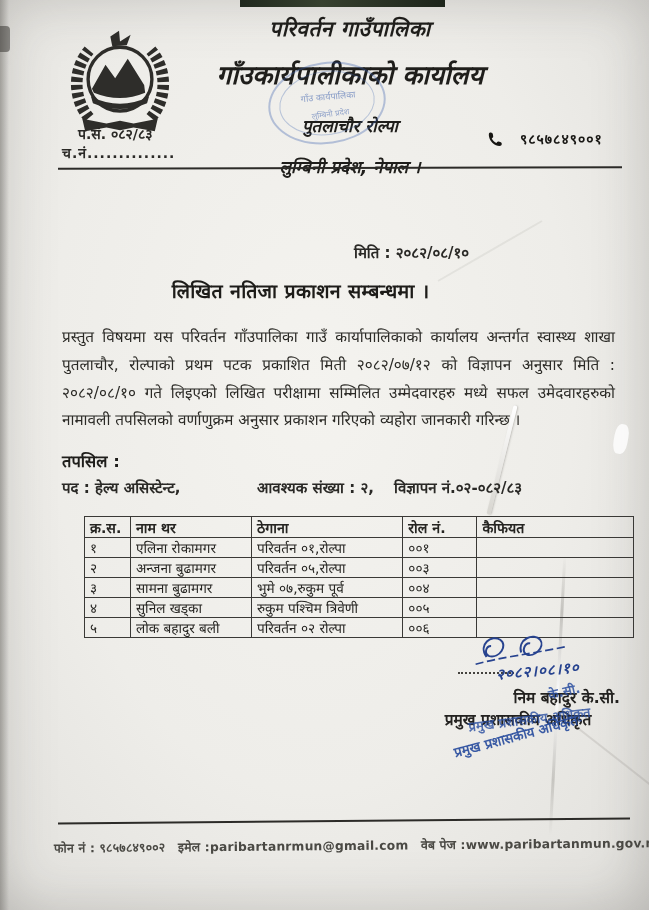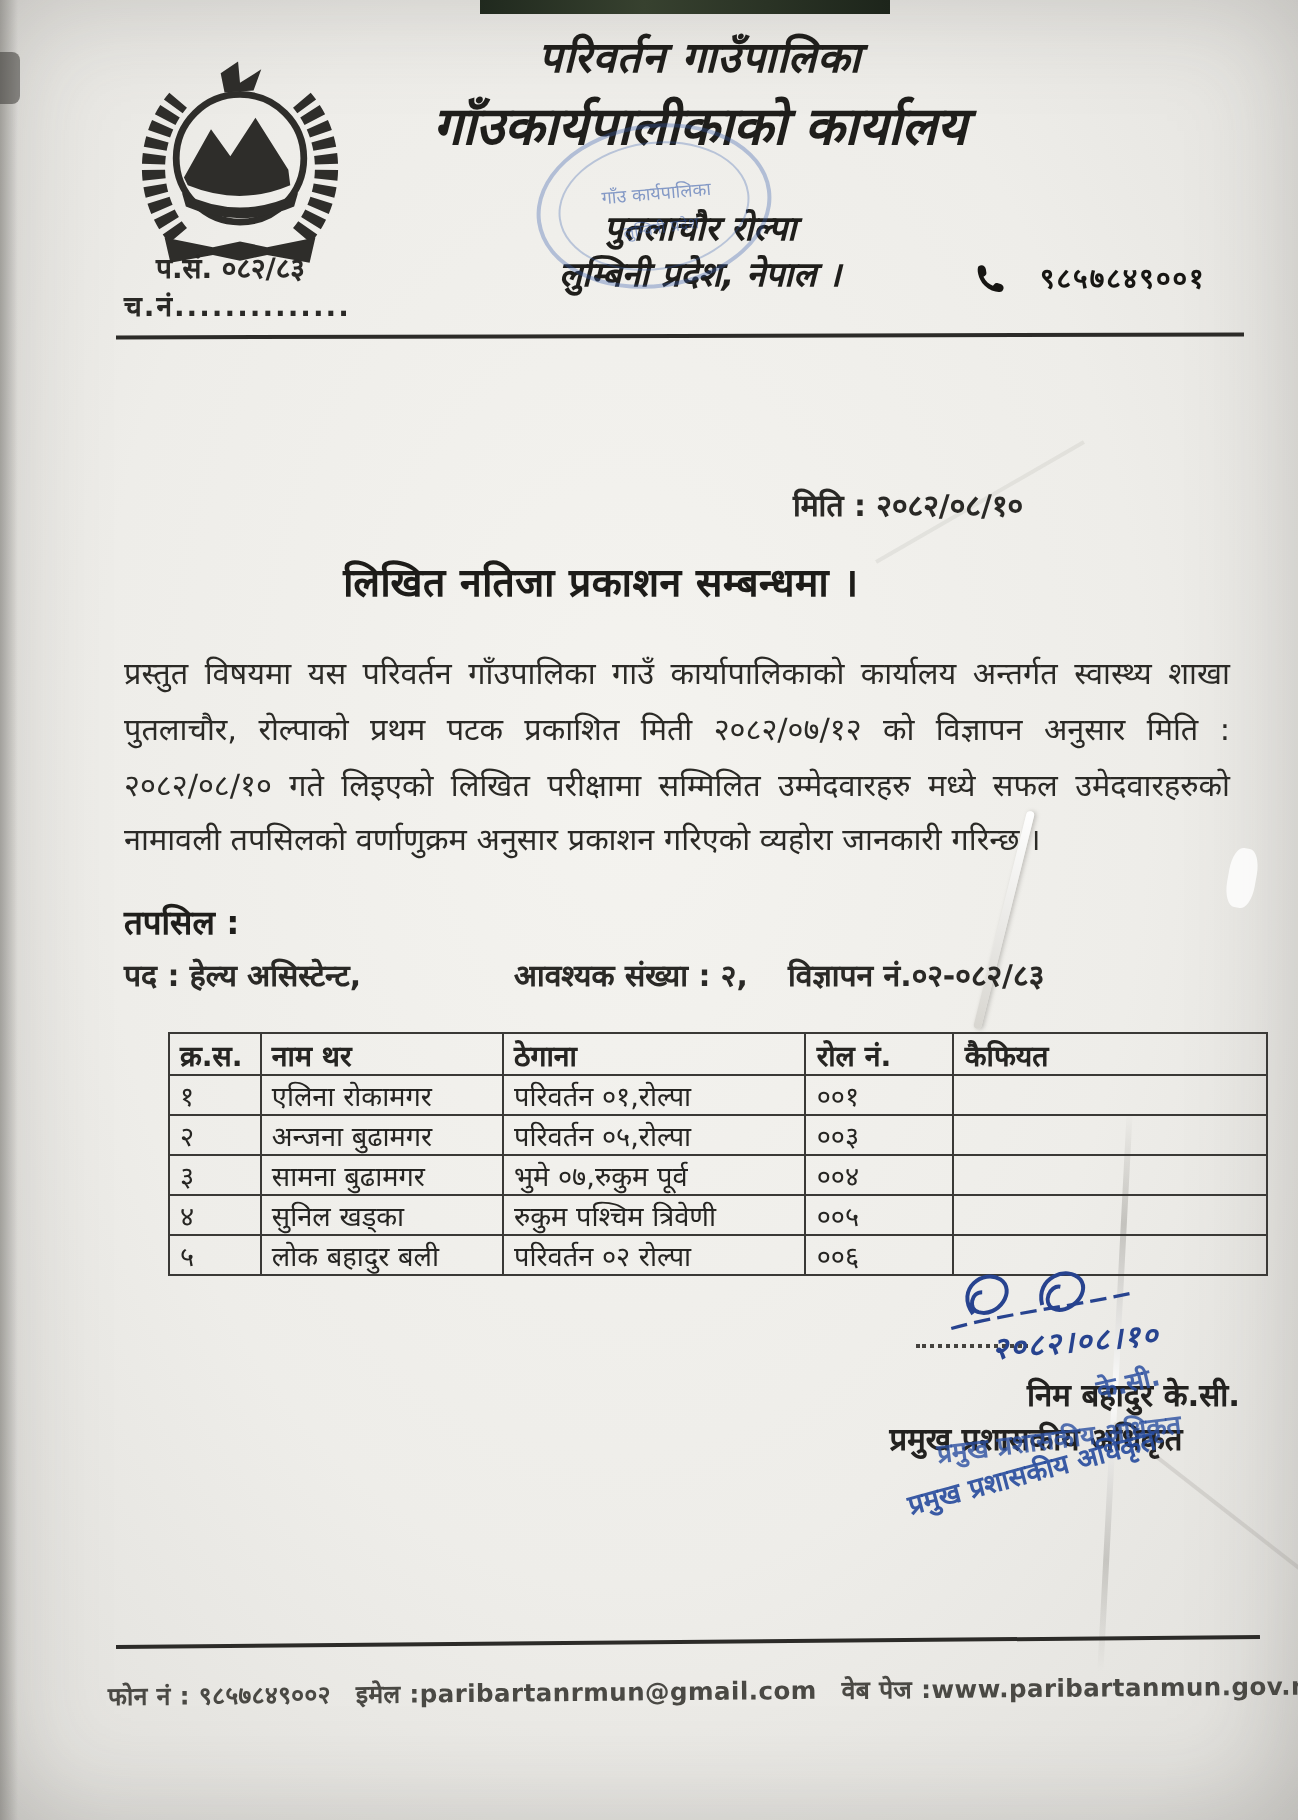--- a/index.html
+++ b/index.html
@@ -11,35 +11,35 @@
   }
   [data-name]{box-sizing:border-box;}
   .abs{position:absolute;}
   
   .top-strip{left:240px;top:0;width:205px;height:7px;background:linear-gradient(90deg,#20291e,#37412f 40%,#1d251b);}
   .edge-left{left:0;top:0;width:9px;height:910px;background:linear-gradient(90deg,rgba(110,108,103,.5),rgba(110,108,103,0));}
   .corner-smudge{left:0;top:26px;width:10px;height:26px;background:#3a3935;opacity:.55;border-radius:0 4px 4px 0;}
   .emblem{left:62px;top:27px;width:116px;height:112px;}
   .head-center{left:150px;top:14px;width:400px;text-align:center;color:#1f1e1b;font-style:italic;}
   .title1{font-size:21px;font-weight:bold;letter-spacing:.5px;}
-  .title2{font-size:26px;font-weight:bold;margin-top:2px;}
+  .title2{font-size:26px;font-weight:bold;margin-top:14px;}
   .addr1{font-size:17px;font-weight:bold;margin-top:22px;}
-  .addr2{font-size:17px;font-weight:bold;margin-top:0;}
+  .addr2{font-size:17px;font-weight:bold;margin-top:18px;}
   .round-stamp{left:268px;top:62px;width:118px;height:82px;border:2px solid rgba(56,94,172,.45);
     border-radius:50%;transform:rotate(-8deg);opacity:.75;}
   .round-stamp .inner{position:absolute;left:9px;top:7px;width:96px;height:64px;border:1px solid rgba(56,94,172,.4);border-radius:50%;}
   .round-stamp .st1{position:absolute;left:6px;top:26px;width:106px;text-align:center;font-size:9px;color:rgba(47,86,168,.75);transform:rotate(3deg);}
   .round-stamp .st2{position:absolute;left:6px;top:44px;width:106px;text-align:center;font-size:8px;color:rgba(47,86,168,.65);}
   .refno{left:78px;top:124px;font-size:14px;font-weight:bold;color:#2a2926;}
   .dispatch{left:62px;top:143px;font-size:14px;font-weight:bold;color:#2a2926;letter-spacing:1px;}
   .phone-wrap{left:487px;top:129px;display:flex;align-items:center;gap:17px;color:#171613;}
   .phone-num{font-size:14px;font-weight:bold;letter-spacing:1px;}
   .rule-top{left:58px;top:167px;width:564px;height:0;border-top:2.4px solid #2c2b28;transform:rotate(-0.15deg);}
   
-  .dateline{left:354px;top:242px;width:200px;text-align:center;font-size:15px;font-weight:bold;color:#2a2926;}
+  .dateline{left:354px;top:242px;width:200px;text-align:left;font-size:15px;font-weight:bold;color:#2a2926;}
   .subject{left:0;top:277px;width:649px;text-align:center;transform:translateX(-24px);
     font-size:19.5px;font-weight:bold;color:#1d1c19;letter-spacing:.3px;}
   .body-par{left:62px;top:324px;width:553px;font-size:15.3px;line-height:1.82;text-align:justify;color:#2b2a26;}
   
   .tapsil-h{left:62px;top:449px;font-size:16.5px;font-weight:bold;color:#1f1e1b;}
   .pad-post{left:62px;top:477px;font-size:15px;font-weight:bold;color:#2a2926;text-align:center;}
   .pad-req{left:257px;top:477px;font-size:15px;font-weight:bold;color:#2a2926;}
   .pad-adv{left:394px;top:477px;font-size:15px;font-weight:bold;color:#2a2926;}
   
   table.results{left:84px;top:516px;position:absolute;width:550px;border-collapse:collapse;

